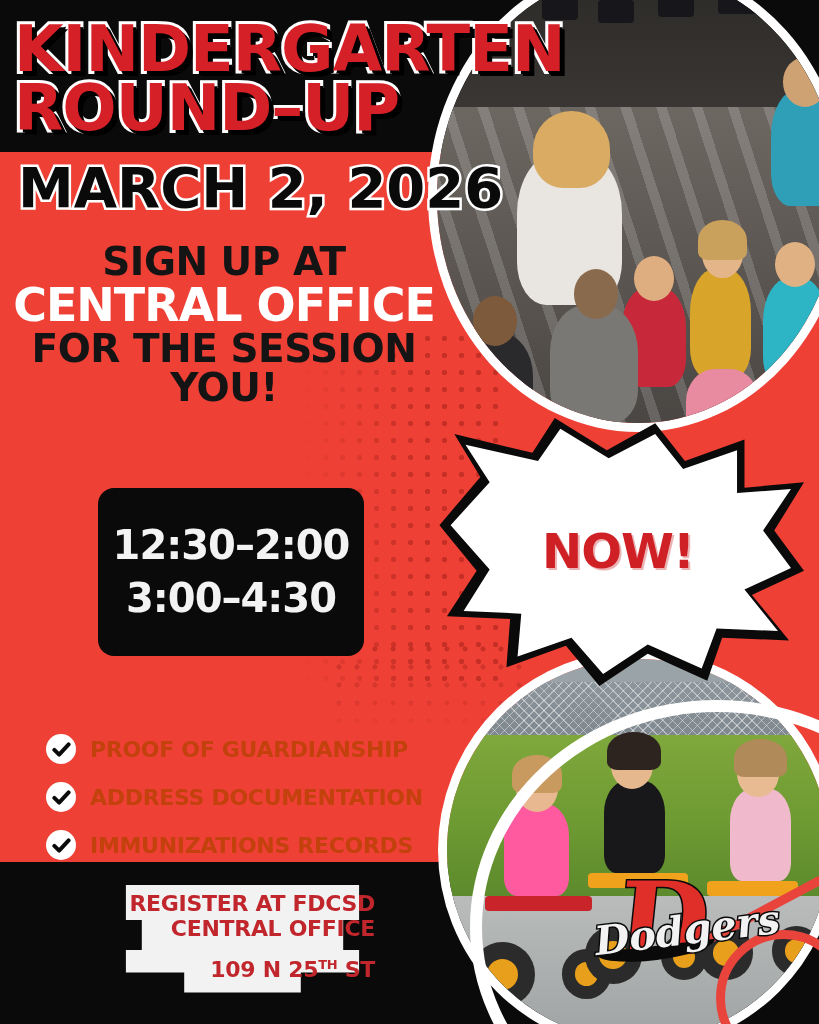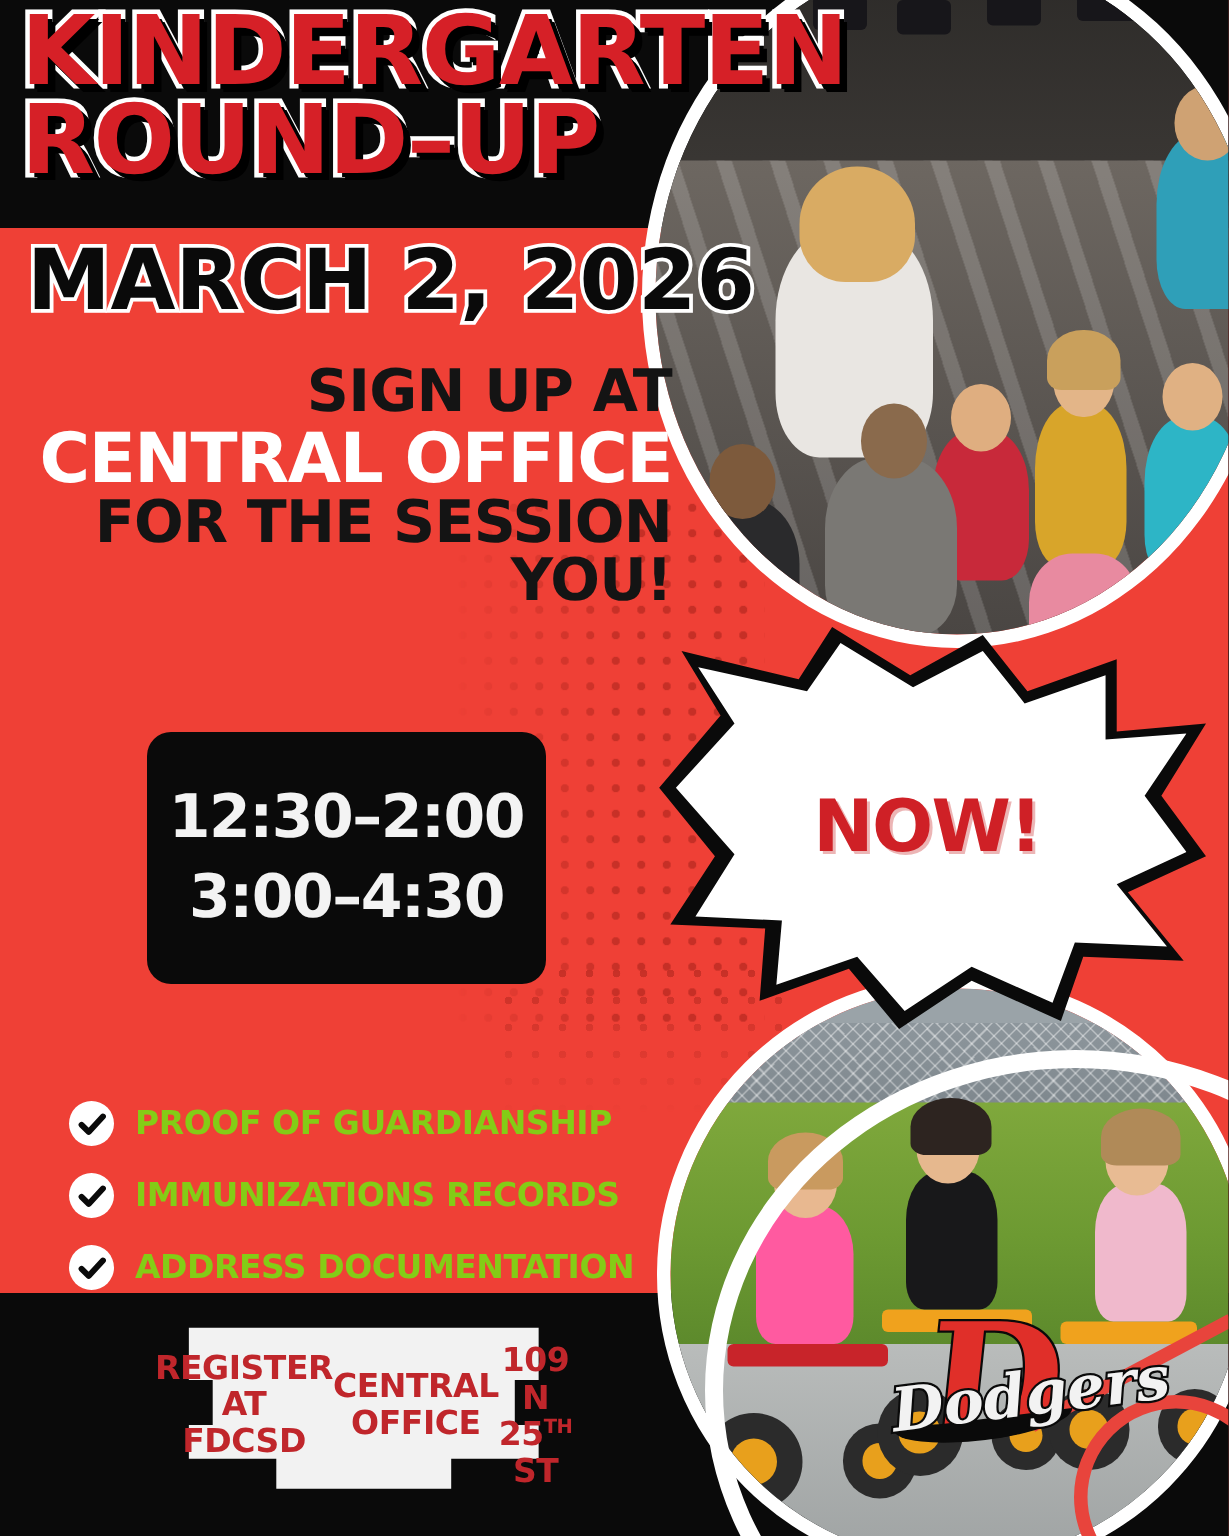--- a/index.html
+++ b/index.html
@@ -31,21 +31,21 @@
     position:absolute;left:330px;top:640px;width:200px;height:120px;
     background-image:radial-gradient(#c42f26 2.4px, rgba(0,0,0,0) 2.7px);
     background-size:18px 18px;
     -webkit-mask-image:linear-gradient(to bottom, #000 0%, rgba(0,0,0,0) 85%);
             mask-image:linear-gradient(to bottom, #000 0%, rgba(0,0,0,0) 85%);
     pointer-events:none;
   }
 
   
   .headline{
-    position:absolute;left:14px;top:6px;width:520px;
+    position:absolute;left:14px;top:20px;width:520px;
     font-family:"DejaVu Sans",sans-serif;
     font-weight:bold;
     font-size:64px;
     line-height:.92;
     letter-spacing:-1px;
     color:#d62027;
     -webkit-text-stroke:6px #ffffff;
     paint-order:stroke fill;
     text-shadow:
        3px 3px 0 #000, 5px 5px 0 #000;
@@ -60,21 +60,21 @@
     line-height:1;
     letter-spacing:0px;
     color:#0a0a0a;
     -webkit-text-stroke:5px #ffffff;
     paint-order:stroke fill;
   }
 
   
   .copy{
     position:absolute;left:0px;top:242px;width:448px;
-    text-align:right;
+    text-align:center;
     font-family:"DejaVu Sans",sans-serif;
     font-weight:bold;
     line-height:1.02;
     letter-spacing:-.5px;
   }
   .copy .l1{display:block;font-size:39px;color:#141414;}
   .copy .l2{display:block;font-size:46px;color:#ffffff;letter-spacing:-1px;}
   .copy .l3{display:block;font-size:39px;color:#141414;}
   .copy .l4{display:block;font-size:39px;color:#141414;}
   .copy .l5{display:block;font-size:39px;color:#141414;}
@@ -105,35 +105,35 @@
   
   .checks{position:absolute;left:46px;top:726px;width:400px;}
   .checkrow{display:flex;align-items:center;height:46px;margin-bottom:2px;}
   .checkdot{
     width:30px;height:30px;border-radius:50%;background:#fff;
     flex:0 0 30px;display:flex;align-items:center;justify-content:center;margin-right:14px;
   }
   .checkdot svg{width:19px;height:19px;display:block;}
   .checkrow .clabel{
     font-family:"DejaVu Sans",sans-serif;
-    font-weight:bold;font-size:22px;color:#84cc16;letter-spacing:-.3px;white-space:nowrap;
+    font-weight:bold;font-size:22px;color:#c2410c;letter-spacing:-.3px;white-space:nowrap;
   }
 
   
   .footblob{
     position:absolute;left:110px;top:875px;width:265px;height:125px;
   }
   .footblob .blobshape{
     position:absolute;inset:0;background:#f2f2f2;
     clip-path:polygon(6% 8%,94% 8%,94% 36%,88% 36%,88% 60%,94% 60%,94% 78%,72% 78%,72% 94%,28% 94%,28% 78%,6% 78%,6% 60%,12% 60%,12% 36%,6% 36%);
     border-radius:14px;
   }
   .footblob .blobinner{
     position:absolute;left:0;top:0;right:0;bottom:0;
-    display:flex;flex-direction:row;align-items:center;justify-content:center;
+    display:flex;flex-direction:column;align-items:flex-end;justify-content:center;
     text-align:center;
   }
   .footblob .fl{
     font-family:"DejaVu Sans",sans-serif;
     font-weight:bold;color:#c0262b;letter-spacing:-.3px;line-height:1.12;
   }
   .fl1{font-size:22px;}
   .fl2{font-size:22px;}
   .fl3{font-size:22px;margin-top:16px;}
   .fl4{font-size:23px;}
@@ -353,29 +353,29 @@
           </svg>
       </span>
       <span class="clabel">PROOF OF GUARDIANSHIP</span>
     </div>
     <div class="checkrow">
       <span class="checkdot">
         <svg viewBox="0 0 24 24" aria-hidden="true">
             <path d="M3 12.5 L9 18.5 L21 5.5" fill="none" stroke="#0a0a0a" stroke-width="5" stroke-linecap="round" stroke-linejoin="round"></path>
           </svg>
       </span>
-      <span class="clabel">IMMUNIZATIONS RECORDS</span>
+      <span class="clabel">ADDRESS DOCUMENTATION</span>
     </div>
     <div class="checkrow">
       <span class="checkdot">
         <svg viewBox="0 0 24 24" aria-hidden="true">
             <path d="M3 12.5 L9 18.5 L21 5.5" fill="none" stroke="#0a0a0a" stroke-width="5" stroke-linecap="round" stroke-linejoin="round"></path>
           </svg>
       </span>
-      <span class="clabel">ADDRESS DOCUMENTATION</span>
+      <span class="clabel">IMMUNIZATIONS RECORDS</span>
     </div>
   </div>
 
   <div class="burst">
     <div class="bshape"></div>
     <div class="binner"></div>
     <div class="btext">
       <span>NOW!</span>
     </div>
   </div>

